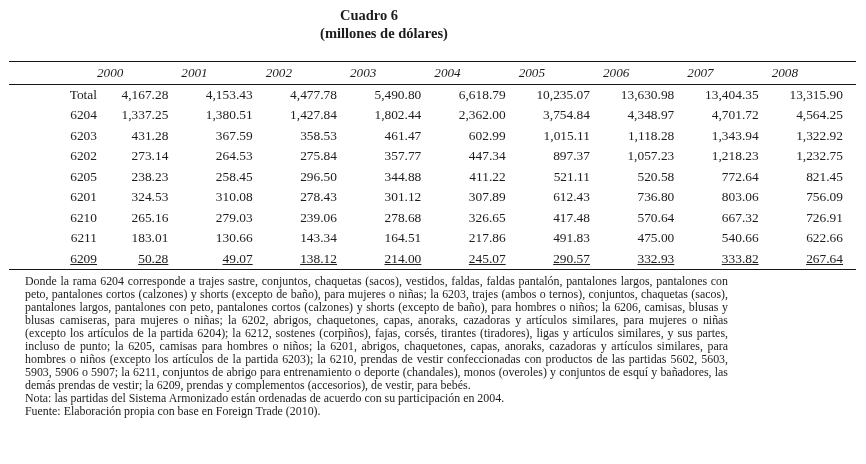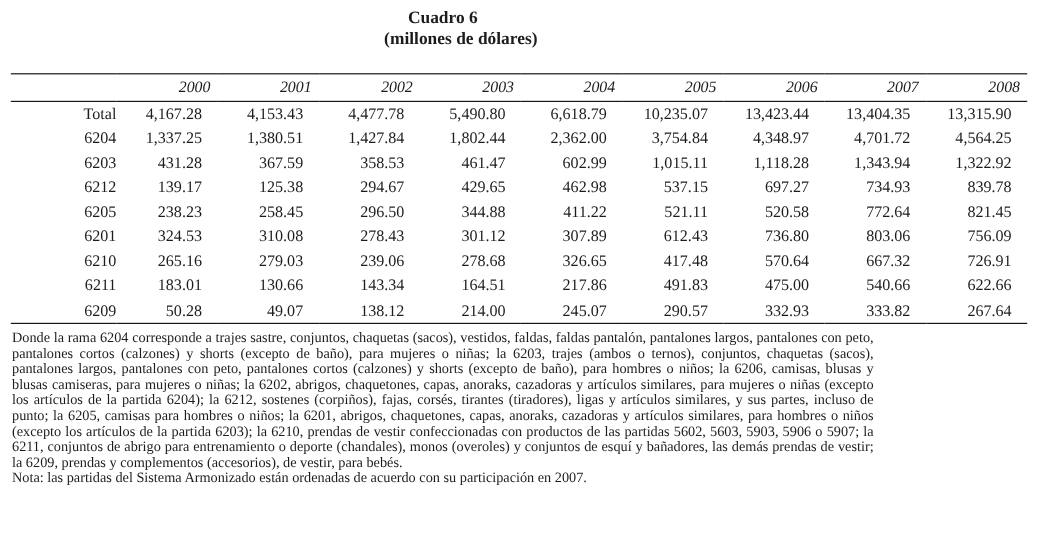--- a/index.html
+++ b/index.html
@@ -24,39 +24,39 @@
     table-layout: fixed;
     border-top: 1.4px solid #161616;
   }
   table.data-table col.label-col { width: 88px; }
 
   thead th {
     font-style: italic;
     font-weight: normal;
     font-size: 13.2px;
     height: 23px;
-    text-align: right;
+    text-align: left;
     vertical-align: middle;
     border-bottom: 1.4px solid #161616;
     padding-right: 6px;
   }
   thead th.corner { border-bottom: 1.4px solid #161616; }
 
   tbody td {
     font-size: 13.4px;
     height: 20.5px;
     vertical-align: middle;
     white-space: nowrap;
   }
   tbody td.row-label { text-align: right; padding-left: 9px; }
   tbody td.value     { text-align: right; padding-right: 13px; }
-  tbody tr:last-child td { border-bottom: 1.4px solid #161616; }
+  tbody tr:last-child td { border-bottom: 1.4px solid #161616; text-decoration: underline; }
 
   .footnotes {
-    margin: 5px 10px 0 10px;
+    margin: 5px 10px 0 25px;
     font-size: 11.9px;
     line-height: 13px;
   }
   .footnote-desc { text-align: justify; }
   .footnote-nota, .footnote-fuente { text-align: left; }
 </style>
 </head>
 <body>
 
 <div class="page">
@@ -88,21 +88,21 @@
     <tbody>
 
     <tr>
           <td class="row-label">Total</td>
           <td class="value">4,167.28</td>
           <td class="value">4,153.43</td>
           <td class="value">4,477.78</td>
           <td class="value">5,490.80</td>
           <td class="value">6,618.79</td>
           <td class="value">10,235.07</td>
-          <td class="value">13,423.44</td>
+          <td class="value">13,630.98</td>
           <td class="value">13,404.35</td>
           <td class="value">13,315.90</td>
         </tr>
         <tr>
           <td class="row-label">6204</td>
           <td class="value">1,337.25</td>
           <td class="value">1,380.51</td>
           <td class="value">1,427.84</td>
           <td class="value">1,802.44</td>
           <td class="value">2,362.00</td>
@@ -117,30 +117,30 @@
           <td class="value">367.59</td>
           <td class="value">358.53</td>
           <td class="value">461.47</td>
           <td class="value">602.99</td>
           <td class="value">1,015.11</td>
           <td class="value">1,118.28</td>
           <td class="value">1,343.94</td>
           <td class="value">1,322.92</td>
         </tr>
         <tr>
-          <td class="row-label">6212</td>
-          <td class="value">139.17</td>
-          <td class="value">125.38</td>
-          <td class="value">294.67</td>
-          <td class="value">429.65</td>
-          <td class="value">462.98</td>
-          <td class="value">537.15</td>
-          <td class="value">697.27</td>
-          <td class="value">734.93</td>
-          <td class="value">839.78</td>
+          <td class="row-label">6202</td>
+          <td class="value">273.14</td>
+          <td class="value">264.53</td>
+          <td class="value">275.84</td>
+          <td class="value">357.77</td>
+          <td class="value">447.34</td>
+          <td class="value">897.37</td>
+          <td class="value">1,057.23</td>
+          <td class="value">1,218.23</td>
+          <td class="value">1,232.75</td>
         </tr>
         <tr>
           <td class="row-label">6205</td>
           <td class="value">238.23</td>
           <td class="value">258.45</td>
           <td class="value">296.50</td>
           <td class="value">344.88</td>
           <td class="value">411.22</td>
           <td class="value">521.11</td>
           <td class="value">520.58</td>
@@ -193,16 +193,17 @@
           <td class="value">290.57</td>
           <td class="value">332.93</td>
           <td class="value">333.82</td>
           <td class="value">267.64</td>
         </tr>
       </tbody>
   </table>
 
   <div class="footnotes">
     <p class="footnote-desc">Donde la rama 6204 corresponde a trajes sastre, conjuntos, chaquetas (sacos), vestidos, faldas, faldas pantalón, pantalones largos, pantalones con peto, pantalones cortos (calzones) y shorts (excepto de baño), para mujeres o niñas; la 6203, trajes (ambos o ternos), conjuntos, chaquetas (sacos), pantalones largos, pantalones con peto, pantalones cortos (calzones) y shorts (excepto de baño), para hombres o niños; la 6206, camisas, blusas y blusas camiseras, para mujeres o niñas; la 6202, abrigos, chaquetones, capas, anoraks, cazadoras y artículos similares, para mujeres o niñas (excepto los artículos de la partida 6204); la 6212, sostenes (corpiños), fajas, corsés, tirantes (tiradores), ligas y artículos similares, y sus partes, incluso de punto; la 6205, camisas para hombres o niños; la 6201, abrigos, chaquetones, capas, anoraks, cazadoras y artículos similares, para hombres o niños (excepto los artículos de la partida 6203); la 6210, prendas de vestir confeccionadas con productos de las partidas 5602, 5603, 5903, 5906 o 5907; la 6211, conjuntos de abrigo para entrenamiento o deporte (chandales), monos (overoles) y conjuntos de esquí y bañadores, las demás prendas de vestir; la 6209, prendas y complementos (accesorios), de vestir, para bebés.</p>
-    <p class="footnote-nota">Nota: las partidas del Sistema Armonizado están ordenadas de acuerdo con su participación en 2007.</p>
+    <p class="footnote-nota">Nota: las partidas del Sistema Armonizado están ordenadas de acuerdo con su participación en 2004.</p>
+    <p class="footnote-fuente">Fuente: Elaboración propia con base en Foreign Trade (2010).</p>
   </div>
 
 </div>
 
 </body></html>

